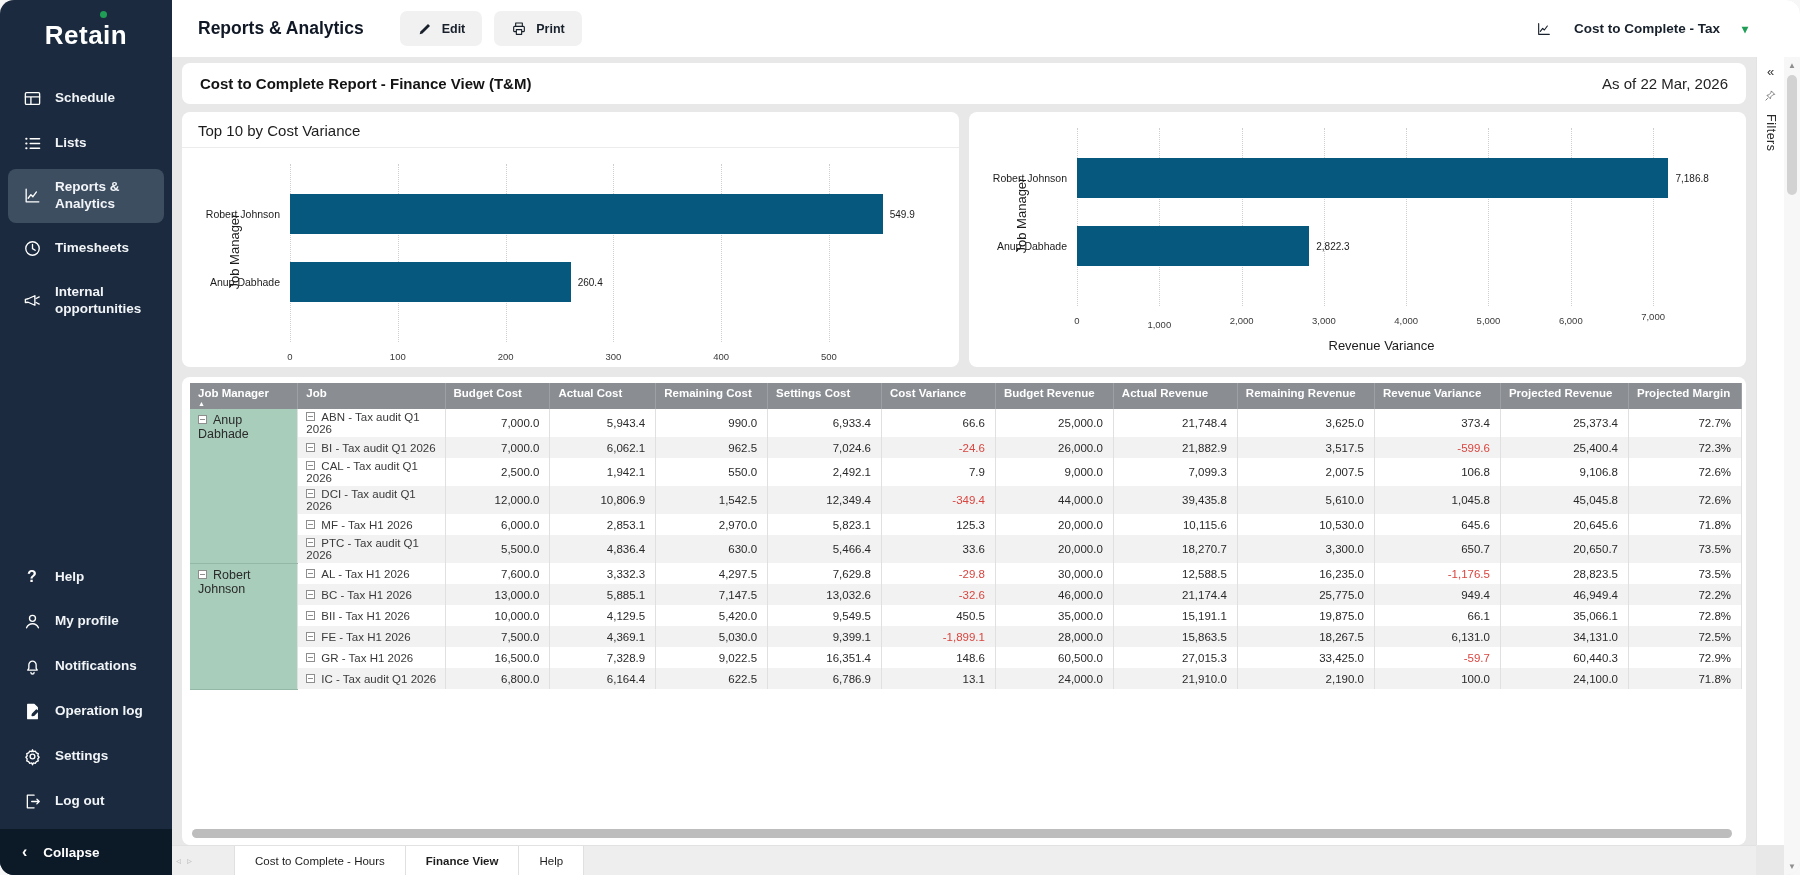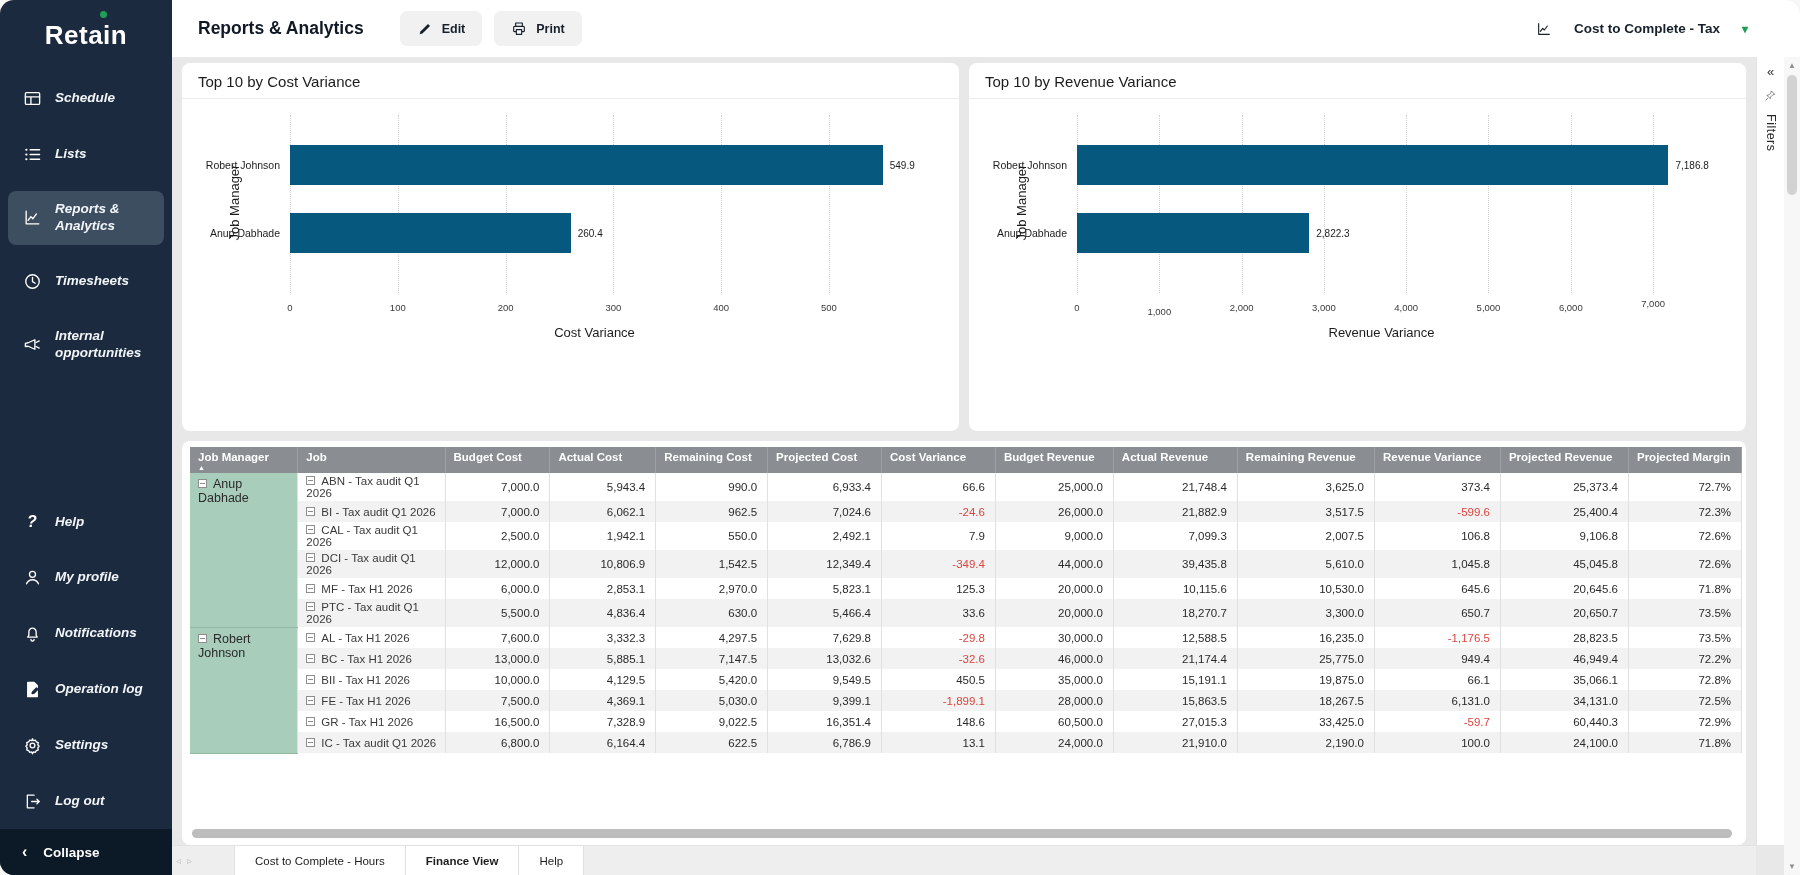--- a/index.html
+++ b/index.html
@@ -4,21 +4,21 @@
 <style>
   * { box-sizing: border-box; margin: 0; padding: 0; }
   html,body { width:1800px; height:875px; font-family:"Liberation Sans", sans-serif; background:#f7f7f7; overflow:hidden; }
   .app { position:relative; width:1800px; height:875px; border-radius:14px; overflow:hidden; background:#e9e8e8; }
 
   
   .sidebar { position:absolute; left:0; top:0; width:172px; height:875px; background:#1b2a3e; color:#fff; display:flex; flex-direction:column; z-index:5; }
   .logo-wrap { padding:20px 0 14px; text-align:center; position:relative;text-decoration:underline; }
   .logo { font-size:26px; font-weight:bold; letter-spacing:0.5px; position:relative; display:inline-block; }
   .logo-dot { position:absolute; left:58%; top:11px; width:7px; height:7px; border-radius:50%; background:#1f9e55; }
-  .nav { display:flex; flex-direction:column; padding:14px 8px 0; gap:17px;font-style:italic; }
+  .nav { display:flex; flex-direction:column; padding:14px 8px 0; gap:6px; }
   .nav-item { display:flex; align-items:center; gap:13px; padding:10px 10px 10px 14px; border-radius:8px; cursor:pointer; font-size:13.5px; font-weight:bold; color:#f2f5f8; }
   .nav-item .nav-icon { flex:0 0 20px; display:flex; align-items:center; justify-content:center; }
   .nav-item.active { background:#3e4e61; }
   .nav-label { line-height:1.25; }
   .side-spacer { flex:1 1 auto; }
   .nav.footer { padding-bottom:8px; }
   .collapse-bar { height:46px; background:#0c1927; display:flex; align-items:center; gap:16px; padding-left:22px; font-size:13.5px; font-weight:bold; cursor:pointer; }
   .collapse-chev { font-size:16px; font-weight:bold; }
   svg.ic { stroke:#ffffff; fill:none; stroke-width:1.7; stroke-linecap:round; stroke-linejoin:round; width:19px; height:19px; }
   .qmark { font-size:16px; font-weight:bold; color:#fff; }
@@ -31,21 +31,21 @@
   .report-selector { margin-left:auto; display:flex; align-items:center; gap:22px; cursor:pointer; }
   .report-selector-label { font-size:13.5px; font-weight:bold; color:#17202b; }
   .sel-chevron { font-size:12px; color:#1f9e55; font-weight:bold; }
 
   
   .content { position:absolute; left:172px; top:57px; right:44px; bottom:30px; background:#e9e8e8; padding:6px 10px 0; display:flex; flex-direction:column; }
   .rpt-header { background:#fff; border-radius:8px; height:41px; display:flex; align-items:center; padding:0 18px; margin-bottom:8px; flex:0 0 auto; }
   .rpt-title { font-size:15px; font-weight:bold; color:#141414; }
   .rpt-asof { margin-left:auto; font-size:15px; color:#232323; }
 
-  .charts-row { display:flex; gap:10px; height:368px; flex:0 0 auto; }
+  .charts-row { display:flex; gap:10px; height:255px; flex:0 0 auto; }
   .chart-card { flex:1 1 0; background:#fff; border-radius:8px; overflow:hidden; }
   .chart-title { font-size:15px; color:#1c1c1c; padding:10px 16px 8px; border-bottom:1px solid #ececec; }
   .chart-body { position:relative; height:246px; }
   .plot { position:absolute; left:108px; right:60px; top:16px; bottom:52px; }
   .gridline { position:absolute; top:0; bottom:0; width:0; border-left:1px dotted #cfcfcf; }
   .bar { position:absolute; left:0; height:40px; background:#06587e; }
   .bar-val { position:absolute; font-size:10px; color:#1c1c1c; transform:translateY(-50%); white-space:nowrap; }
   .cat-label { position:absolute; font-size:10.5px; color:#1c1c1c; transform:translate(-100%,-50%); left:-10px; white-space:nowrap; }
   .tick-label { position:absolute; font-size:9.5px; color:#3a3a3a; transform:translateX(-50%); white-space:nowrap; }
   .xaxis-title { position:absolute; left:108px; right:60px; bottom:5px; text-align:center; font-size:13px; color:#1c1c1c; }
@@ -221,20 +221,24 @@
       <svg class="icd" viewBox="0 0 24 24">
           <path d="M4 4v16h16"></path>
           <path d="M6.5 15.5l3.5-4.5 2.5 2.5 4.5-6"></path>
         </svg>
       <span class="report-selector-label">Cost to Complete - Tax</span>
       <span class="sel-chevron">▾</span>
     </div>
   </div>
 
   <div class="content">
+    <div class="rpt-header">
+      <span class="rpt-title">Cost to Complete Report - Finance View (T&amp;M)</span>
+      <span class="rpt-asof">As of 22 Mar, 2026</span>
+    </div>
 
     <div class="charts-row">
       <div class="chart-card">
         <div class="chart-title">Top 10 by Cost Variance</div>
         <div class="chart-body">
             <div class="yaxis-wrap">
               <div class="yaxis-title">Job Manager</div>
             </div>
             <div class="plot">
               <div class="gridline" style="left:0%"></div>
@@ -253,21 +257,20 @@
             <div class="tick-label" style="bottom:32px;left:calc(108px + (100% - 168px) * 0)">0</div>
             <div class="tick-label" style="bottom:32px;left:calc(108px + (100% - 168px) * 0.17699115044247787)">100</div>
             <div class="tick-label" style="bottom:32px;left:calc(108px + (100% - 168px) * 0.35398230088495575)">200</div>
             <div class="tick-label" style="bottom:32px;left:calc(108px + (100% - 168px) * 0.5309734513274337)">300</div>
             <div class="tick-label" style="bottom:32px;left:calc(108px + (100% - 168px) * 0.7079646017699115)">400</div>
             <div class="tick-label" style="bottom:32px;left:calc(108px + (100% - 168px) * 0.8849557522123894)">500</div>
             <div class="xaxis-title">Cost Variance</div>
           </div>
       </div>
       <div class="chart-card">
-        <div class="chart-title">Top 10 by Revenue Variance</div>
         <div class="chart-body">
             <div class="yaxis-wrap">
               <div class="yaxis-title">Job Manager</div>
             </div>
             <div class="plot">
               <div class="gridline" style="left:0%"></div>
               <div class="gridline" style="left:13.513513513513514%"></div>
               <div class="gridline" style="left:27.027027027027028%"></div>
               <div class="gridline" style="left:40.54054054054054%"></div>
               <div class="gridline" style="left:54.054054054054056%"></div>
@@ -311,21 +314,21 @@
             <col style="width:127px">
             <col style="width:112px">
           </colgroup>
           <thead>
             <tr>
               <th>Job Manager<span class="sort-arrow">▲</span></th>
               <th>Job</th>
               <th>Budget Cost</th>
               <th>Actual Cost</th>
               <th>Remaining Cost</th>
-              <th>Projected Cost</th>
+              <th>Settings Cost</th>
               <th>Cost Variance</th>
               <th>Budget Revenue</th>
               <th>Actual Revenue</th>
               <th>Remaining Revenue</th>
               <th>Revenue Variance</th>
               <th>Projected Revenue</th>
               <th>Projected Margin</th>
             </tr>
           </thead>
           <tbody>

